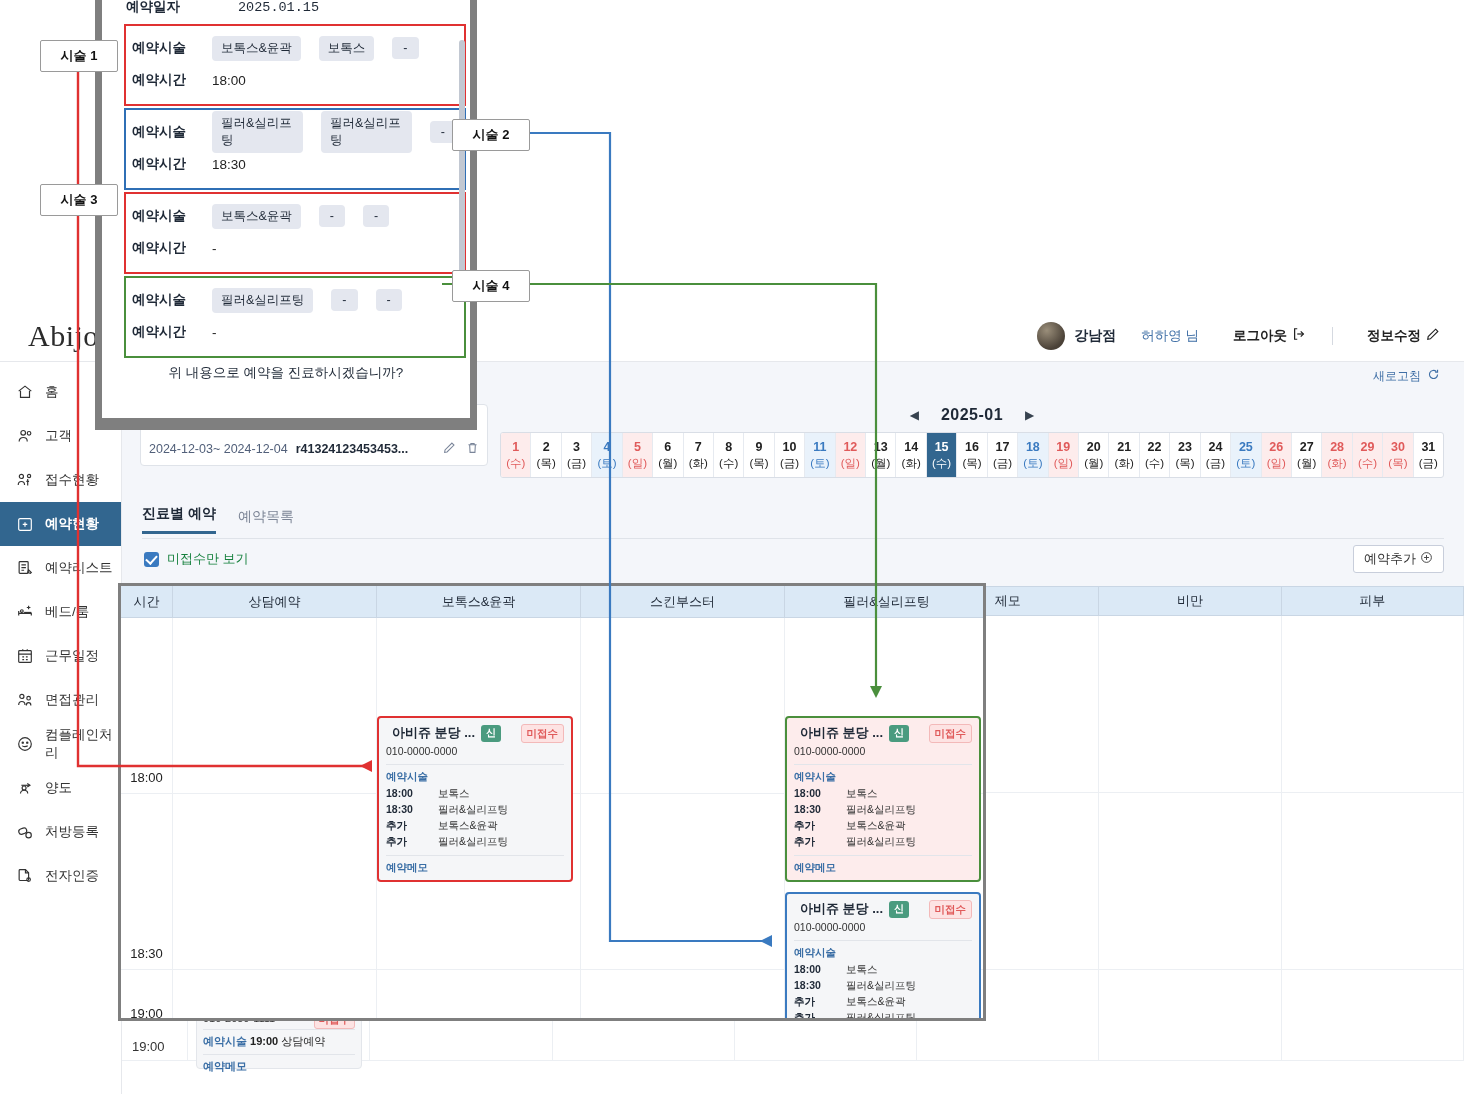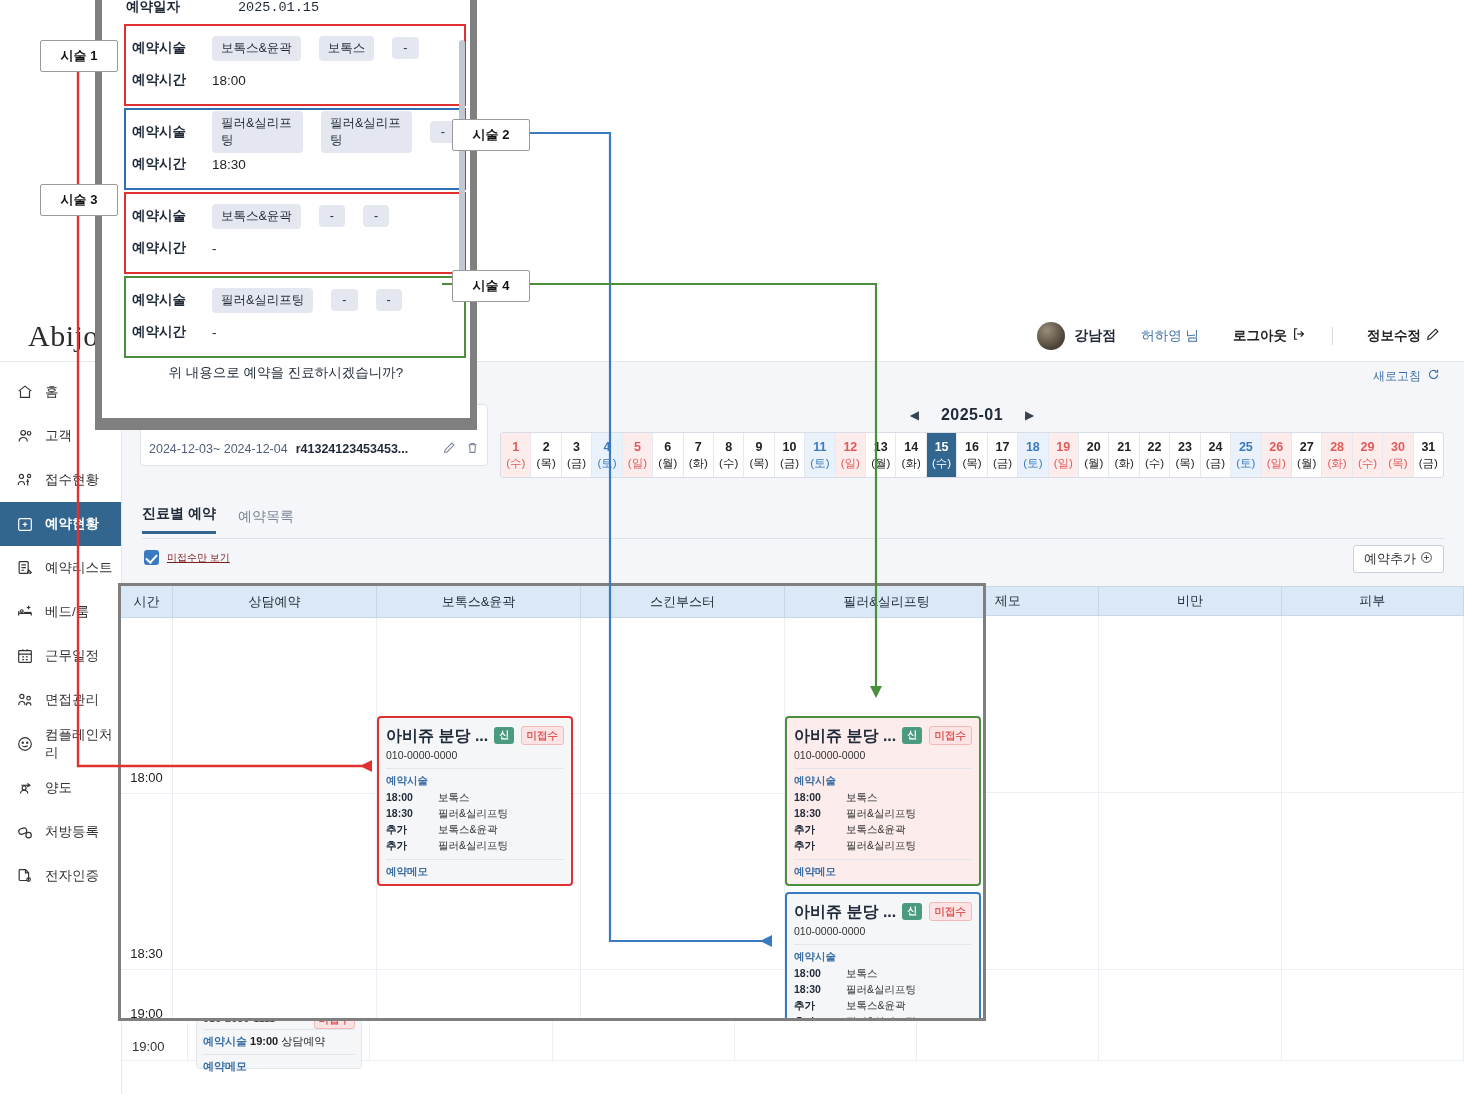--- a/index.html
+++ b/index.html
@@ -89,21 +89,21 @@
   .cal-day.sel { background: #32668f; color: #fff; }
 
   .tabs { position: absolute; left: 20px; top: 115px; display: flex; gap: 22px; align-items: flex-end; }
   .tab { font-size: 14px; color: #7b8495; padding-bottom: 8px; cursor: pointer; }
   .tab.active { color: #1f2937; font-weight: bold; border-bottom: 3px solid #32668f; }
   .tabs-line { position: absolute; left: 20px; top: 148px; right: 20px; height: 1px; background: #dfe3e9; }
 
   .filter-row { position: absolute; left: 22px; top: 160px; display: flex; align-items: center; gap: 8px; }
   .cbx { width: 15px; height: 15px; border-radius: 3px; background: #3a7ac0; position: relative; flex: none; }
   .cbx::after { content:""; position:absolute; left:4px; top:1.5px; width:5px; height:9px; border:solid #fff; border-width:0 2px 2px 0; transform: rotate(42deg); }
-  .filter-label { font-size: 10px; color: #7f1d1d; text-decoration: underline; }
+  .filter-label { font-size: 13px; color: #15803d; }
   .btn-add {
     position: absolute; right: 20px; top: 155px; height: 28px; padding: 0 10px;
     border: 1px solid #c8cedb; background: #fff; border-radius: 3px;
     font-size: 13px; color: #333; display: flex; align-items: center; gap: 4px; cursor: pointer;
   }
 
   
   .sched { position: absolute; left: 0px; top: 196px; right: 0; bottom: 0; background: #fff; }
   .sched-head { display: flex; height: 30px; background: #dbe9f6; border-top: 1px solid #c9d6e4; border-bottom: 1px solid #c9d6e4; }
   .sched-head .th {
@@ -143,21 +143,21 @@
   .ot-rows { position: relative; }
   .ot-row { display: flex; }
   .ot-cell { border-right: 1px solid #eceff3; border-bottom: 1px solid #eceff3; }
   .ot-cell.ot-time { width: 52px; flex: none; display: flex; align-items: flex-end; justify-content: center; padding-bottom: 8px; font-size: 13px; }
 
   .appt {
     position: absolute; width: 196px; background: #f5f6f8; border-radius: 4px;
     font-size: 10.5px; line-height: 1.45; padding: 6px 7px 5px 7px; border: 1px solid transparent;
   }
   .appt .top { display: flex; align-items: center; gap: 6px; }
-  .appt .nm { font-weight: bold; font-size: 16px; color: #1f2937; }
+  .appt .nm { font-weight: bold; font-size: 13px; color: #1f2937; margin-left: 6px; }
   .badge-new { background: #4a9b7f; color: #fff; border-radius: 3px; font-size: 10px; padding: 1px 5px; font-weight: bold; }
   .badge-unrecv { margin-left: auto; background: #fde3e3; color: #e05a5a; border: 1px solid #f3b9b9; border-radius: 3px; font-size: 10.5px; padding: 1px 5px; font-weight: bold; }
   .appt .phone { color: #333; font-size: 10.5px; margin-top: 1px; }
   .appt .div { border-top: 1px solid #e2e5ea; margin: 5px 0 4px; }
   .appt .lines { display: grid; grid-template-columns: 52px 1fr; row-gap: 1px; }
   .appt .k { color: #3a6ea5; font-weight: bold; }
   .appt .t { font-weight: bold; color: #1f2937; }
   .appt .v { color: #333; }
   .appt .lines .k2 { font-weight: bold; color: #1f2937; }
   .appt .memo { margin-top: 5px; border-top: 1px solid #e2e5ea; padding-top: 4px; color: #3a6ea5; font-weight: bold; }

